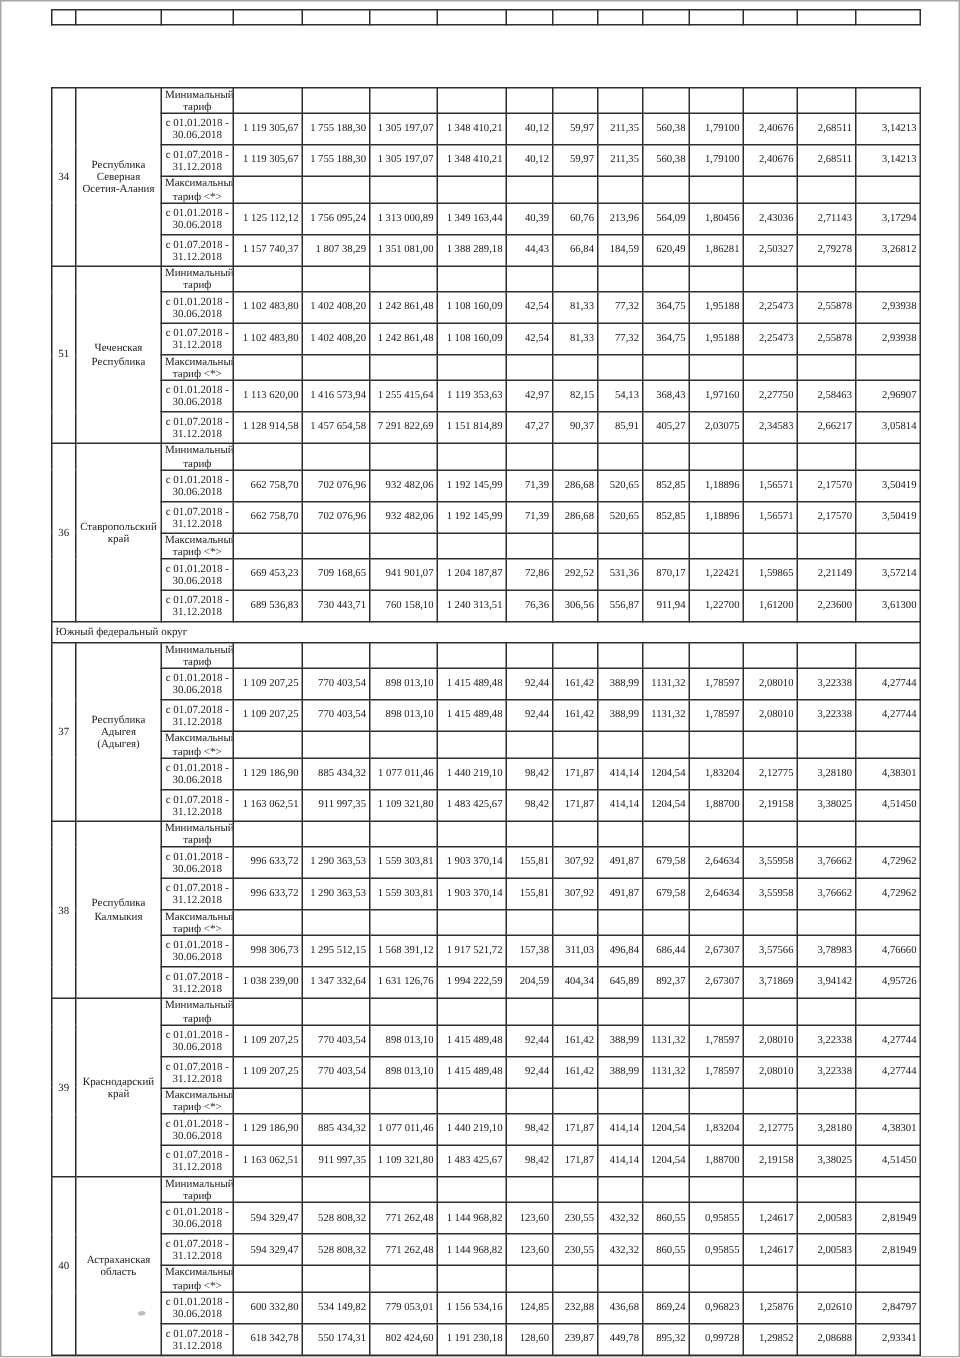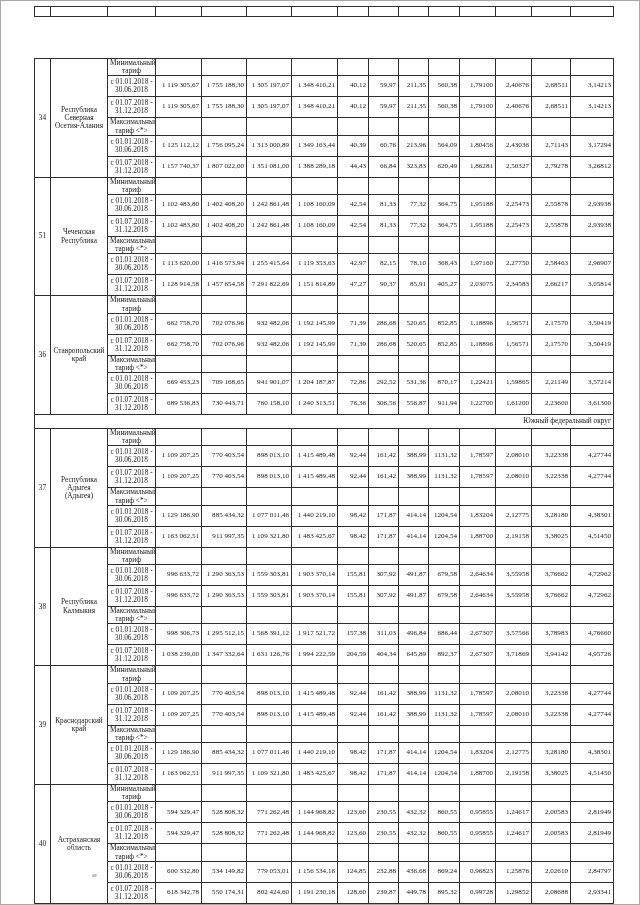--- a/index.html
+++ b/index.html
@@ -28,21 +28,21 @@
   .topstrip td { height:9px; }
   .maintbl { position:absolute; left:33px; top:57px; }
   td.num   { text-align:center; vertical-align:middle; }
   td.name  { text-align:center; vertical-align:middle; }
   td.tariff{ text-align:center; vertical-align:top; font-size:7.3px; }
   td.period{ text-align:center; vertical-align:middle; }
   td.val   { text-align:right; vertical-align:middle; white-space:nowrap; font-size:7.1px; padding:0 1px; }
   tr.tariff-row { height:14px; }
   tr.data-row   { height:21px; }
   tr.section-row{ height:14px; }
-  td.section { text-align:right; padding-left:5px; vertical-align:middle; }
+  td.section { text-align:left; padding-left:5px; vertical-align:middle; }
   .scan-speck {
     position:absolute; left:91px; top:873px; width:5px; height:3px;
     background:#8a8a8a; opacity:.55; border-radius:40% 60% 50% 50%;
     transform:rotate(-12deg);
   }
 </style>
 </head>
 <body>
 
 <div class="sheet">
@@ -178,26 +178,26 @@
           <td class="val">213,96</td>
           <td class="val">564,09</td>
           <td class="val">1,80456</td>
           <td class="val">2,43036</td>
           <td class="val">2,71143</td>
           <td class="val">3,17294</td>
         </tr>
         <tr class="data-row">
           <td class="period">с 01.07.2018 - 31.12.2018</td>
           <td class="val">1 157 740,37</td>
-          <td class="val">1 807 022,00</td>
+          <td class="val">1 807 38,29</td>
           <td class="val">1 351 081,00</td>
           <td class="val">1 388 289,18</td>
           <td class="val">44,43</td>
           <td class="val">66,84</td>
-          <td class="val">323,83</td>
+          <td class="val">184,59</td>
           <td class="val">620,49</td>
           <td class="val">1,86281</td>
           <td class="val">2,50327</td>
           <td class="val">2,79278</td>
           <td class="val">3,26812</td>
         </tr>
         <tr class="tariff-row">
           <td class="num" rowspan="6">51</td>
           <td class="name" rowspan="6">Чеченская Республика</td>
           <td class="tariff">Минимальный тариф</td>
@@ -260,21 +260,21 @@
           <td class="val"></td>
         </tr>
         <tr class="data-row">
           <td class="period">с 01.01.2018 - 30.06.2018</td>
           <td class="val">1 113 620,00</td>
           <td class="val">1 416 573,94</td>
           <td class="val">1 255 415,64</td>
           <td class="val">1 119 353,63</td>
           <td class="val">42,97</td>
           <td class="val">82,15</td>
-          <td class="val">78,10</td>
+          <td class="val">54,13</td>
           <td class="val">368,43</td>
           <td class="val">1,97160</td>
           <td class="val">2,27750</td>
           <td class="val">2,58463</td>
           <td class="val">2,96907</td>
         </tr>
         <tr class="data-row">
           <td class="period">с 01.07.2018 - 31.12.2018</td>
           <td class="val">1 128 914,58</td>
           <td class="val">1 457 654,58</td>

